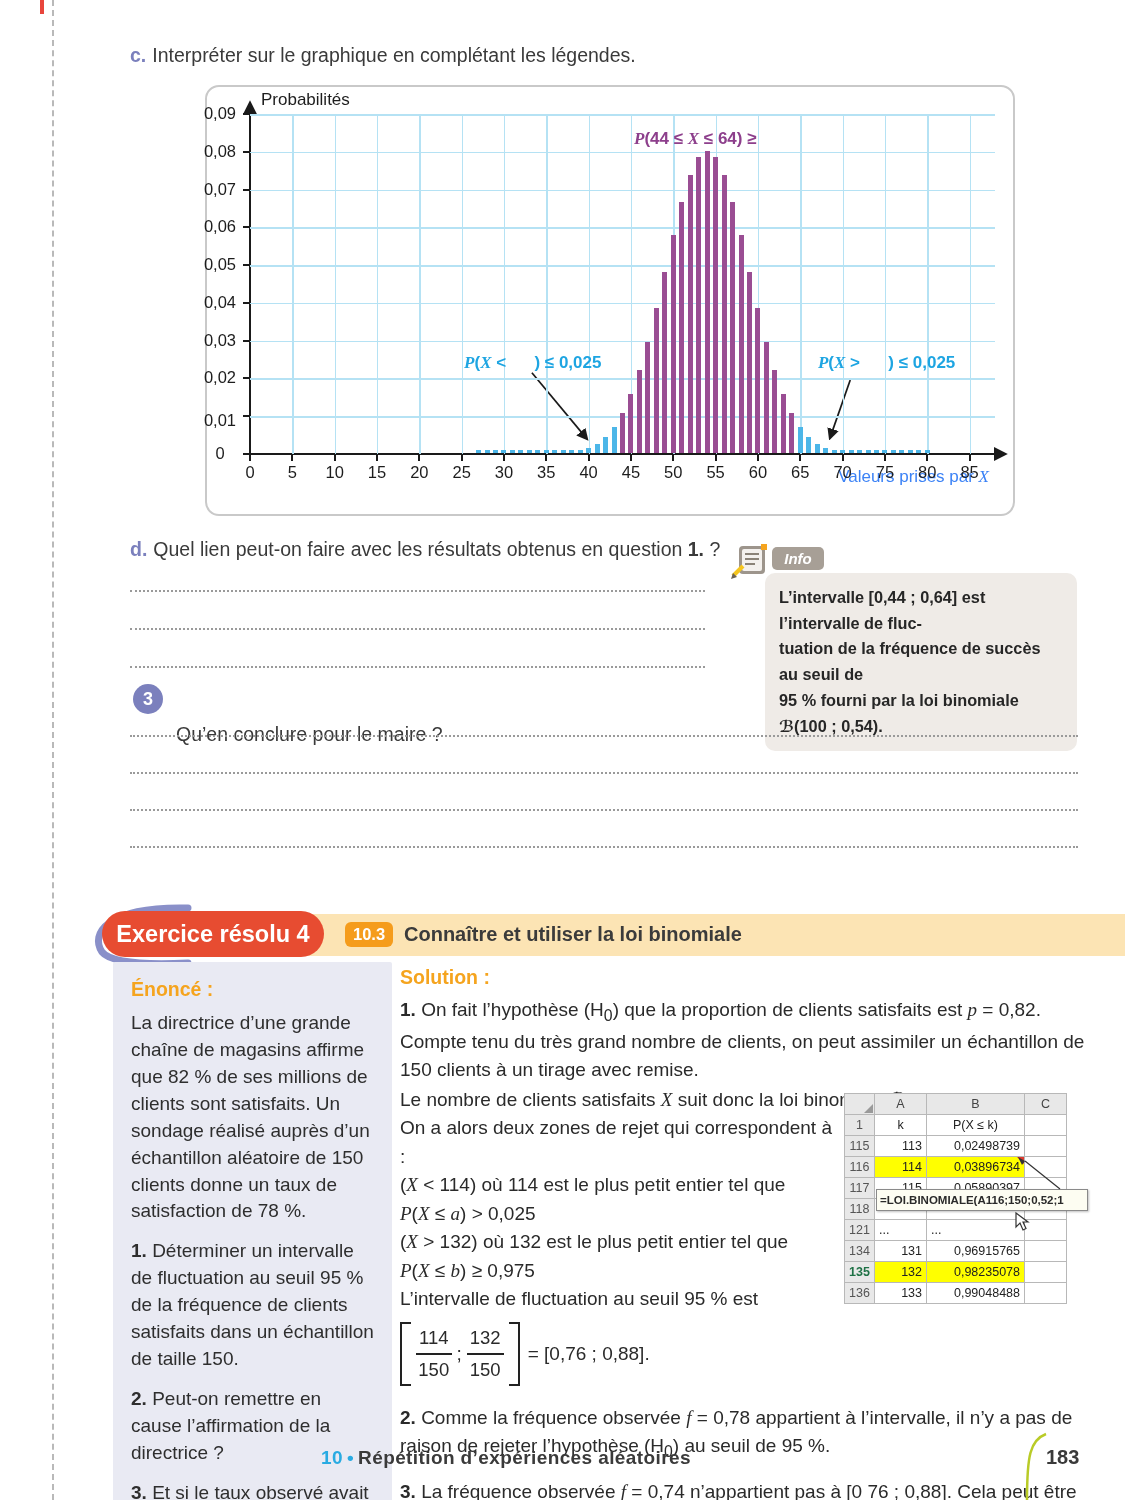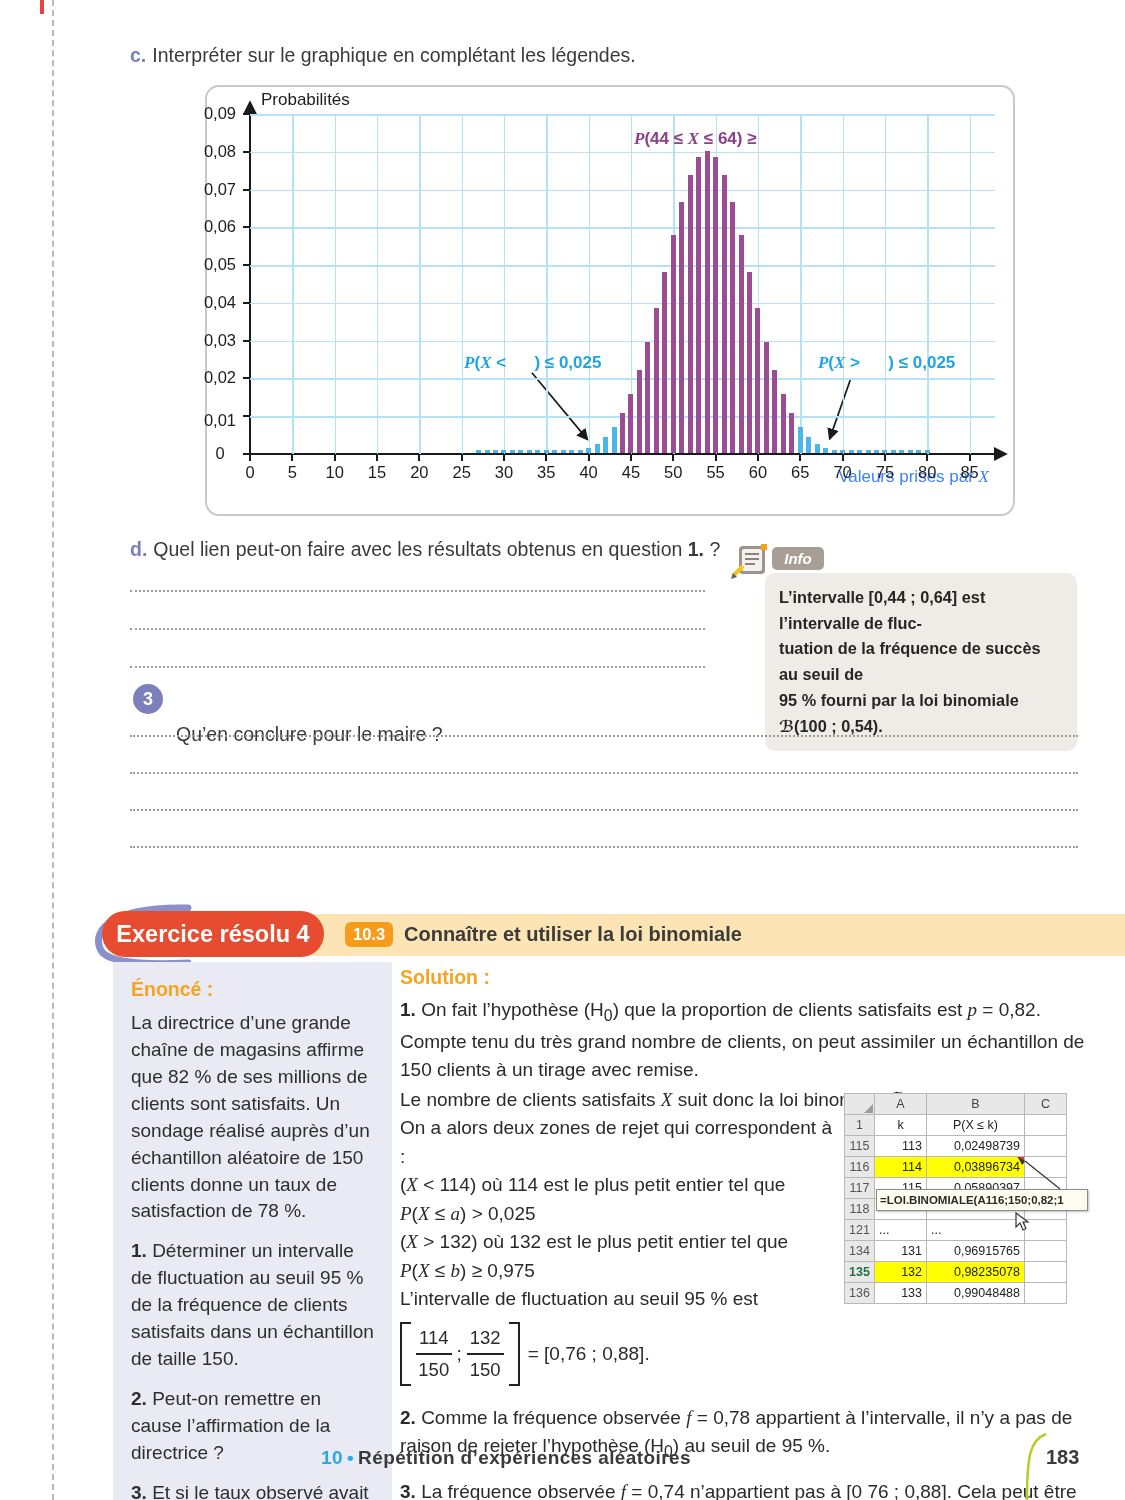--- a/index.html
+++ b/index.html
@@ -405,21 +405,21 @@
               <td></td>
             </tr>
             <tr>
               <td class="rn">136</td>
               <td class="num">133</td>
               <td class="num" style="position: relative;">0,99048488</td>
               <td></td>
             </tr>
           </tbody>
       </table>
-      <div id="tooltip">=LOI.BINOMIALE(A116;150;0,82;1</div>
+      <div id="tooltip">=LOI.BINOMIALE(A116;150;0,52;1</div>
       <svg id="sheet-svg">
         <polyline points="181,68 216,96" stroke="#333" stroke-width="1.3" fill="none"></polyline>
         <polygon points="181,68 174,64 178,72" fill="#333"></polygon>
         <g transform="translate(172,120)">
           <polygon points="0,0 0,14 4,10 7,17 10,15.5 7,9 12,9" fill="#fff" stroke="#333" stroke-width="1.2"></polygon>
         </g>
       </svg>
     </div>
   </div>
 

